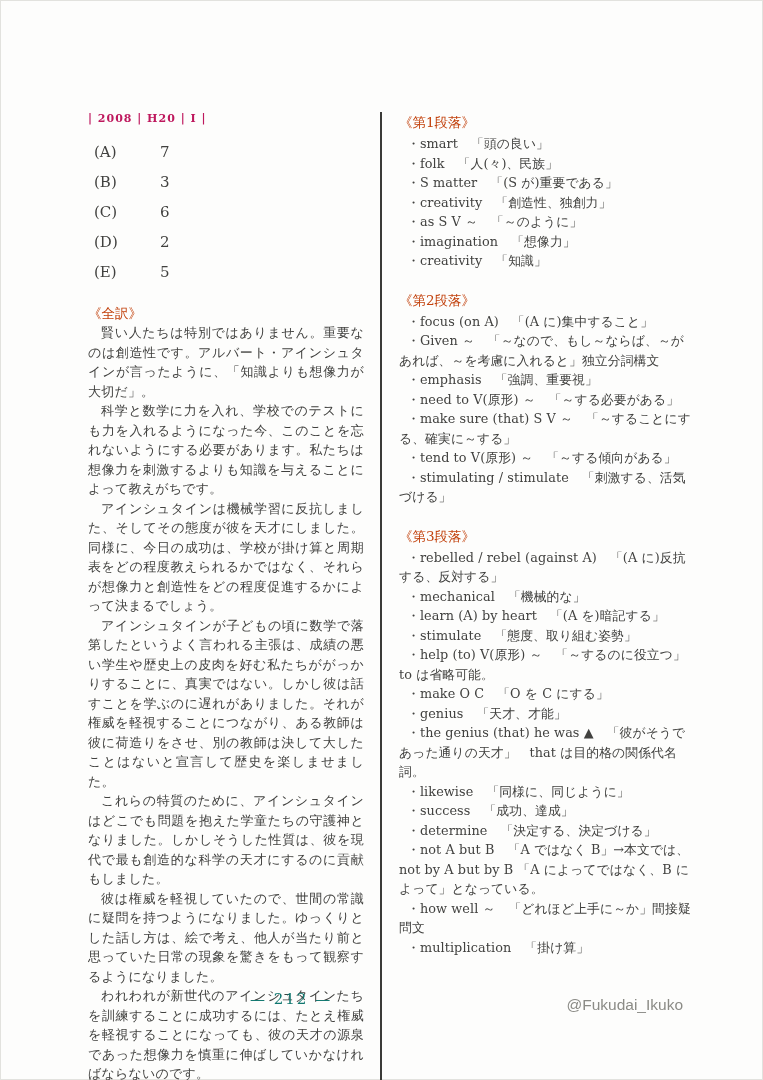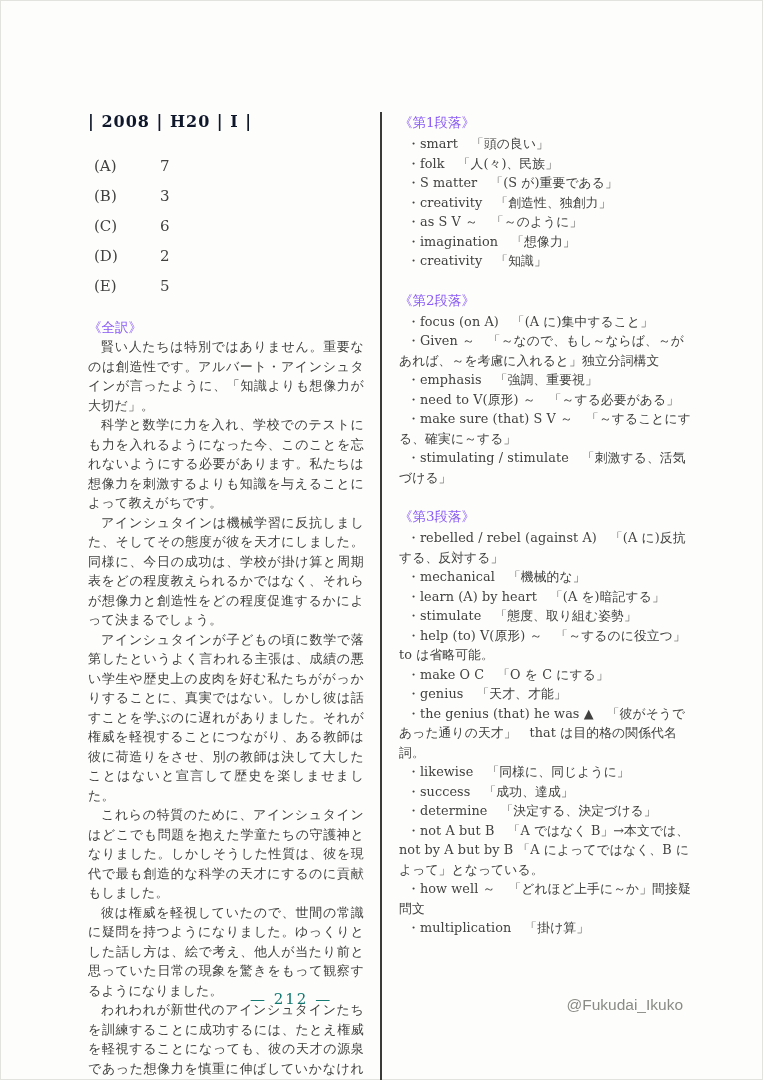--- a/index.html
+++ b/index.html
@@ -25,39 +25,39 @@
     display: flex;
     align-items: stretch;
   }
   
   .col-left {
     width: 292px;
     flex: 0 0 292px;
     padding-right: 16px;
   }
   .doc-header {
-    font-size: 16px;
+    font-size: 11px;
     font-weight: bold;
     letter-spacing: 1px;
-    color: #0f172a;
-    margin-bottom: 20px;
+    color: #be185d;
+    margin-bottom: 12px;
   }
   .answers { margin-bottom: 16px; }
   .ans-row {
     height: 30px;
     display: flex;
     align-items: center;
     font-size: 15px;
   }
   .ans-label { width: 46px; padding-left: 6px; }
   .ans-value { margin-left: 26px; }
   .section-heading {
     font-size: 13.5px;
     line-height: 20px;
-    color: #8b5cf6;
+    color: #c2410c;
   }
   .tp {
     font-size: 13px;
     line-height: 19.5px;
     text-indent: 1em;
     text-align: justify;
     letter-spacing: 0.2px;
   }
   
   .col-right {
@@ -153,20 +153,21 @@
         <div class="vi"><span class="term">・creativity</span><span class="gloss">「知識」</span></div>
       </div>
 
       <div class="vocab-section">
         <div class="section-heading">《第2段落》</div>
         <div class="vi"><span class="term">・focus (on A)</span><span class="gloss">「(A に)集中すること」</span></div>
         <div class="vi"><span class="term">・Given ～</span><span class="gloss">「～なので、もし～ならば、～があれば、～を考慮に入れると」独立分詞構文</span></div>
         <div class="vi"><span class="term">・emphasis</span><span class="gloss">「強調、重要視」</span></div>
         <div class="vi"><span class="term">・need to V(原形) ～</span><span class="gloss">「～する必要がある」</span></div>
         <div class="vi"><span class="term">・make sure (that) S V ～</span><span class="gloss">「～することにする、確実に～する」</span></div>
+        <div class="vi"><span class="term">・tend to V(原形) ～</span><span class="gloss">「～する傾向がある」</span></div>
         <div class="vi"><span class="term">・stimulating / stimulate</span><span class="gloss">「刺激する、活気づける」</span></div>
       </div>
 
       <div class="vocab-section">
         <div class="section-heading">《第3段落》</div>
         <div class="vi"><span class="term">・rebelled / rebel (against A)</span><span class="gloss">「(A に)反抗する、反対する」</span></div>
         <div class="vi"><span class="term">・mechanical</span><span class="gloss">「機械的な」</span></div>
         <div class="vi"><span class="term">・learn (A) by heart</span><span class="gloss">「(A を)暗記する」</span></div>
         <div class="vi"><span class="term">・stimulate</span><span class="gloss">「態度、取り組む姿勢」</span></div>
         <div class="vi"><span class="term">・help (to) V(原形) ～</span><span class="gloss">「～するのに役立つ」　to は省略可能。</span></div>

